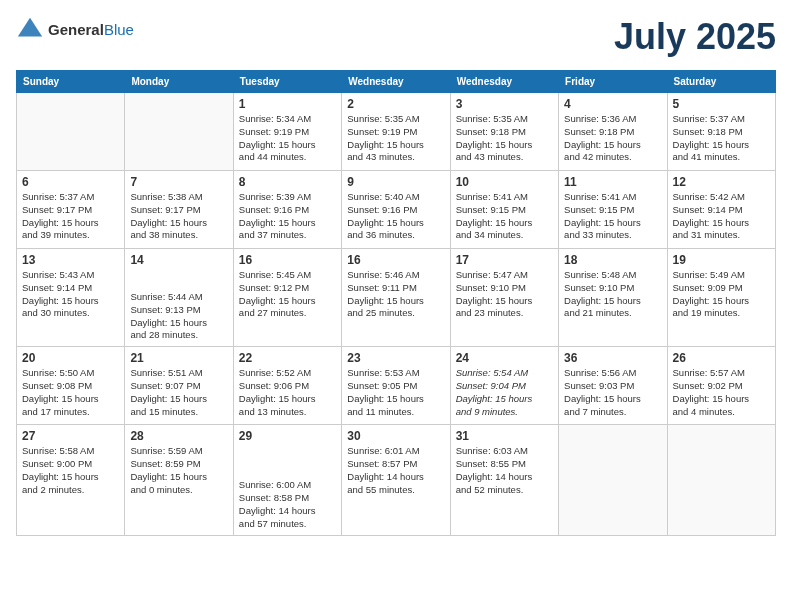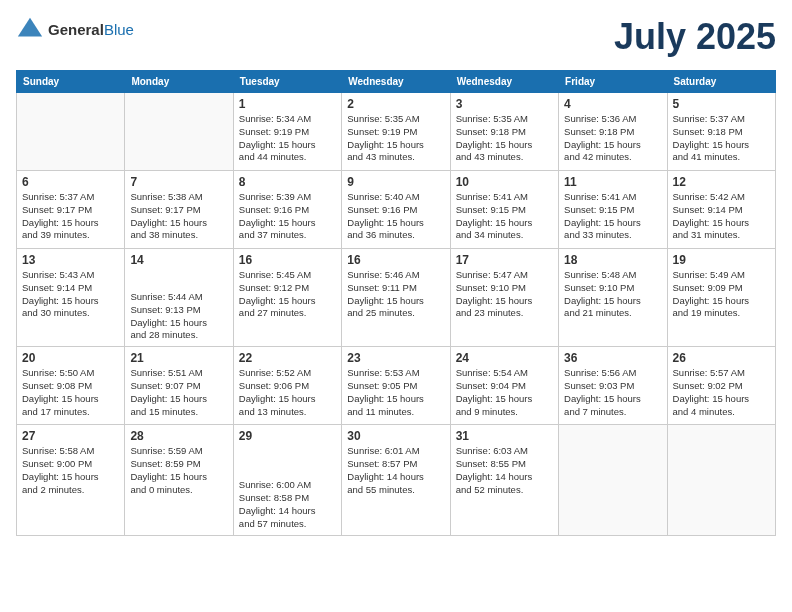--- a/index.html
+++ b/index.html
@@ -292,21 +292,21 @@
         </td>
         <td>
           <div class="day-num">23</div>
           <div class="cell-content" style="white-space: pre-line;">Sunrise: 5:53 AM
 Sunset: 9:05 PM
 Daylight: 15 hours
 and 11 minutes.</div>
         </td>
         <td>
           <div class="day-num">24</div>
-          <div class="cell-content" style="white-space: pre-line;">Sunrise: 5:54 AM
+          <div class="cell-content" style="white-space: pre-line; font-style: italic;">Sunrise: 5:54 AM
 Sunset: 9:04 PM
 Daylight: 15 hours
 and 9 minutes.</div>
         </td>
         <td>
           <div class="day-num">36</div>
           <div class="cell-content" style="white-space: pre-line;">Sunrise: 5:56 AM
 Sunset: 9:03 PM
 Daylight: 15 hours
 and 7 minutes.</div>

